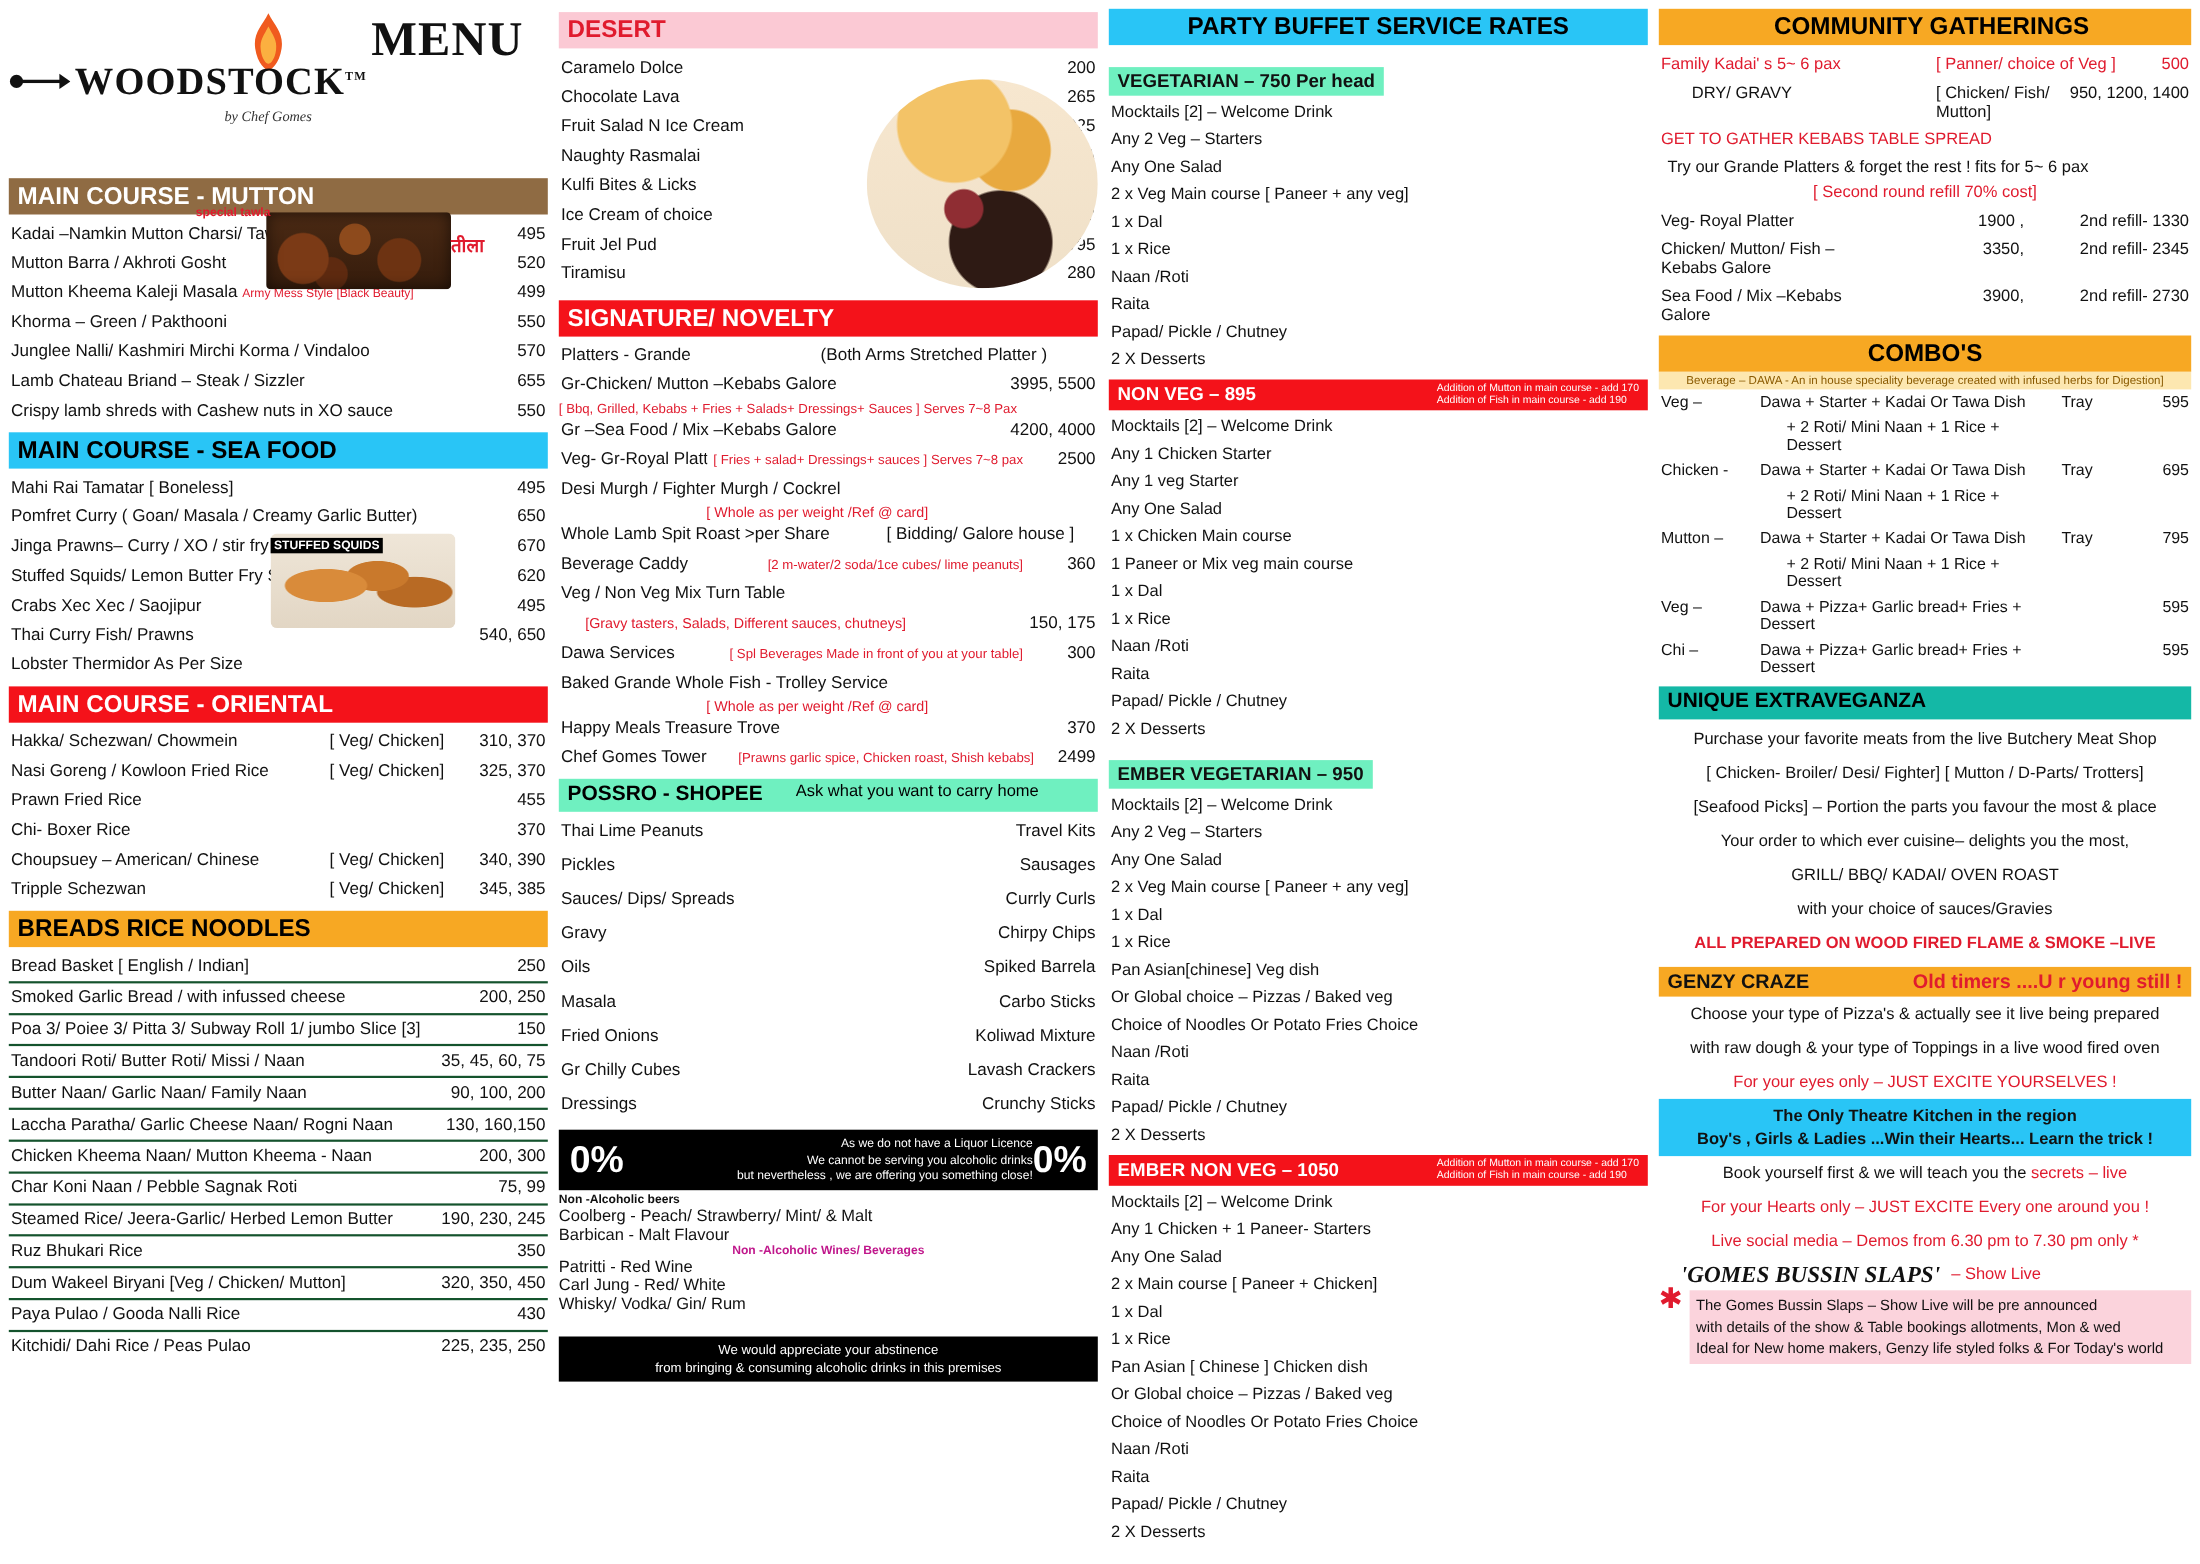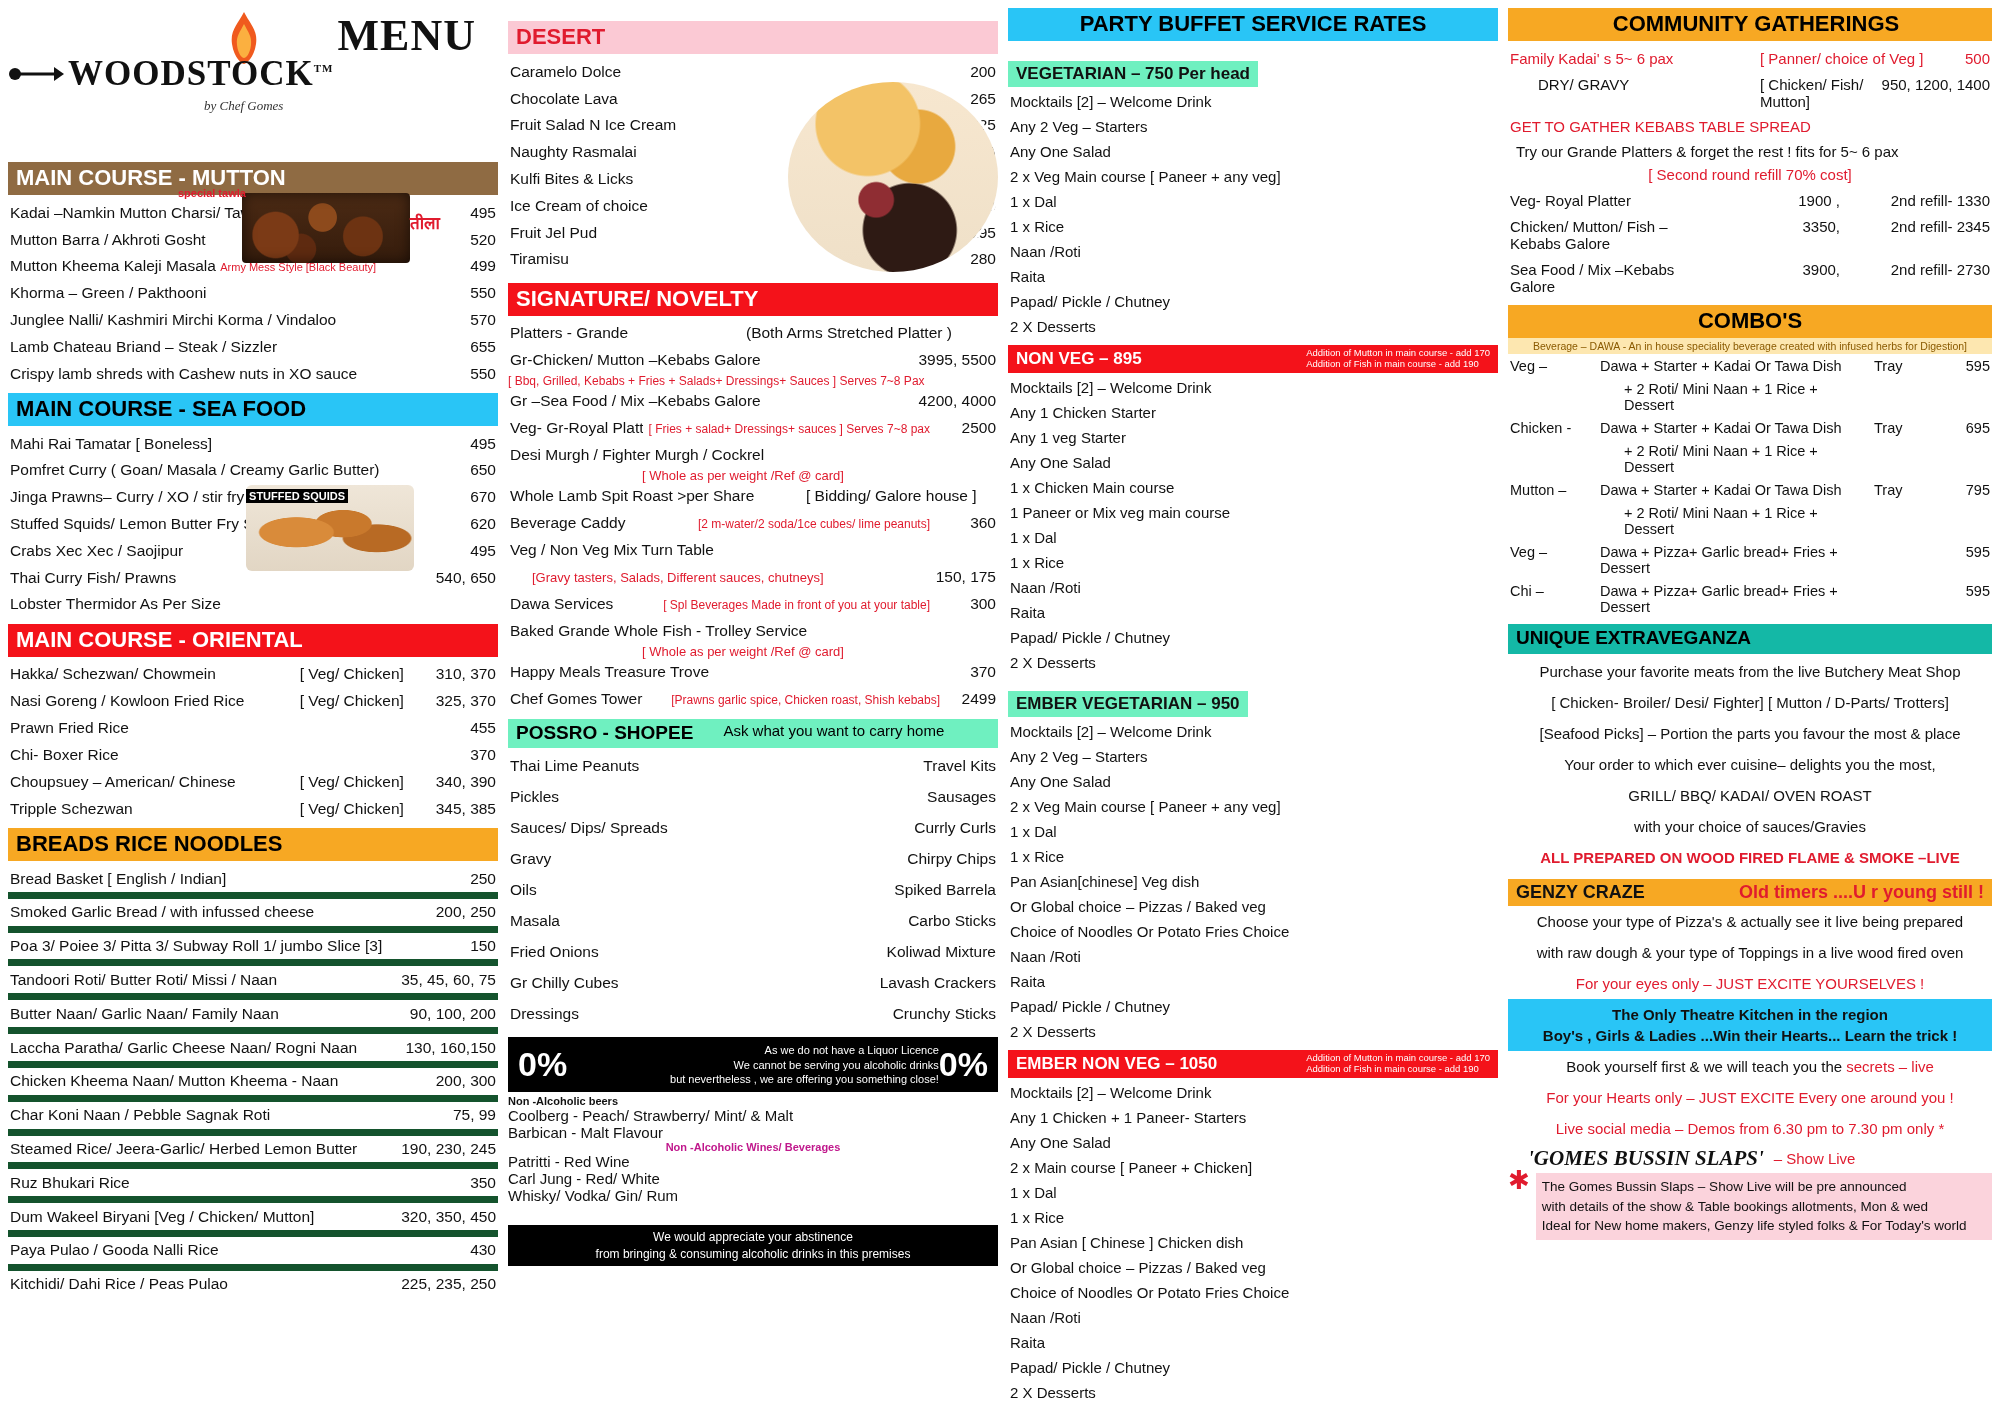--- a/index.html
+++ b/index.html
@@ -51,21 +51,21 @@
   .bar.greenc { background:#6ff0c0; color:#000; }
   .bar.tealc  { background:#14b8a6; color:#000; }
 
   
   .row {
     display:flex; align-items:baseline; gap:6px;
     font-size:15.5px; padding:4.5px 2px; line-height:1.15;
   }
   .row .nm { flex:1 1 auto; white-space:nowrap; overflow:hidden; }
   .row .pr { flex:0 0 auto; text-align:right; white-space:nowrap; }
-  .row.sep { border-bottom:7px solid #14532d; }
+  .row.sep { border-bottom:2px solid #14532d; }
   .sub { font-size:12px; color:#e01b2e; }
   .note-red { color:#e01b2e; font-size:13px; }
   .tiny { font-size:11px; }
   .center { text-align:center; }
   .redt { color:#e01b2e; }
 
   
   .mutton-pic {
     position:absolute; right:88px; top:-6px; width:168px; height:70px; border-radius:4px;
     background:
@@ -314,21 +314,21 @@
           <span class="pr">430</span>
         </div>
       <div class="row">
           <span class="nm">Kitchidi/ Dahi Rice / Peas Pulao</span>
           <span class="pr">225, 235, 250</span>
         </div>
     </div>
   </div>
 
   <div class="col col2">
-    <div class="bar pink" style="margin-top:15px;">DESERT</div>
+    <div class="bar pink" style="margin-top:5px;">DESERT</div>
     <div style="position:relative;">
       <div class="dessert-pic"></div>
       <div class="row">
           <span class="nm">Caramelo Dolce</span>
           <span class="pr">200</span>
         </div>
       <div class="row">
           <span class="nm">Chocolate Lava</span>
           <span class="pr">265</span>
         </div>

